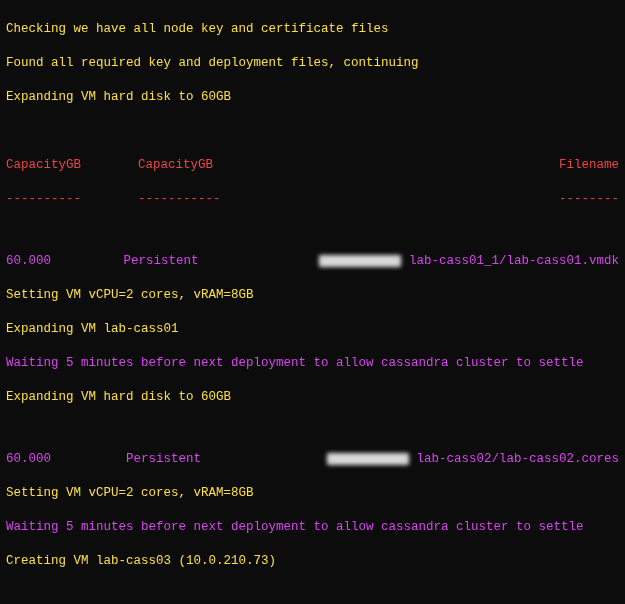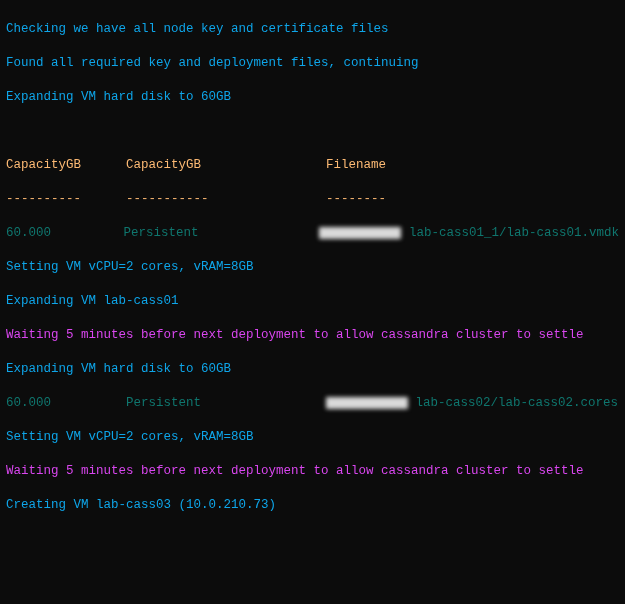--- a/index.html
+++ b/index.html
@@ -12,39 +12,39 @@
   }
   .terminal {
     font-family: Consolas, "Courier New", monospace;
     font-size: 12.5px;
     line-height: 17px;
     color: #dcdcdc;
     padding: 4px 6px 4px 6px;
     white-space: pre;
     letter-spacing: 0px;
   }
-  .g { color: #0ea5e9; }   
+  .g { color: #fde047; }   
   .y { color: #d946ef; }   
-  .w { color: #0f766e; }   
+  .w { color: #d946ef; margin-top: 28px; }   
   .line { display: block; }
   .redact {
     display: inline-block;
     vertical-align: middle;
     height: 12px;
     background: #d9d9d9;
     border-radius: 1px;
     margin-right: 0px;
     filter: blur(2px);
   }
   .redact.wider { width: 82px; }
-  .tablehdr { color: #fdba74; display: flex; }
+  .tablehdr { color: #ef4444; display: flex; gap: 12px; }
   .rowflex { display: flex; }
   .col1 { width: 120px; }
   .col2 { width: 200px; }
-  .col3 { flex: 1; }
+  .col3 { flex: 1; text-align: right; }
   .spacer { height: 17px; }
 </style>
 </head>
 <body>
 
 <div class="terminal">
 <span class="line g">Checking we have all node key and certificate files</span>
 <span class="line g">Found all required key and deployment files, continuing</span>
 <span class="line g">Expanding VM hard disk to 60GB</span>
 <div class="spacer"></div>

